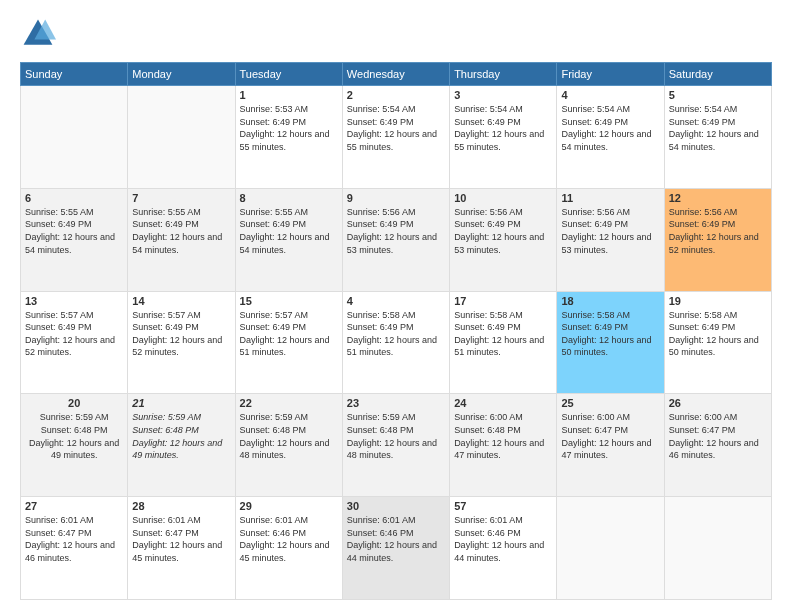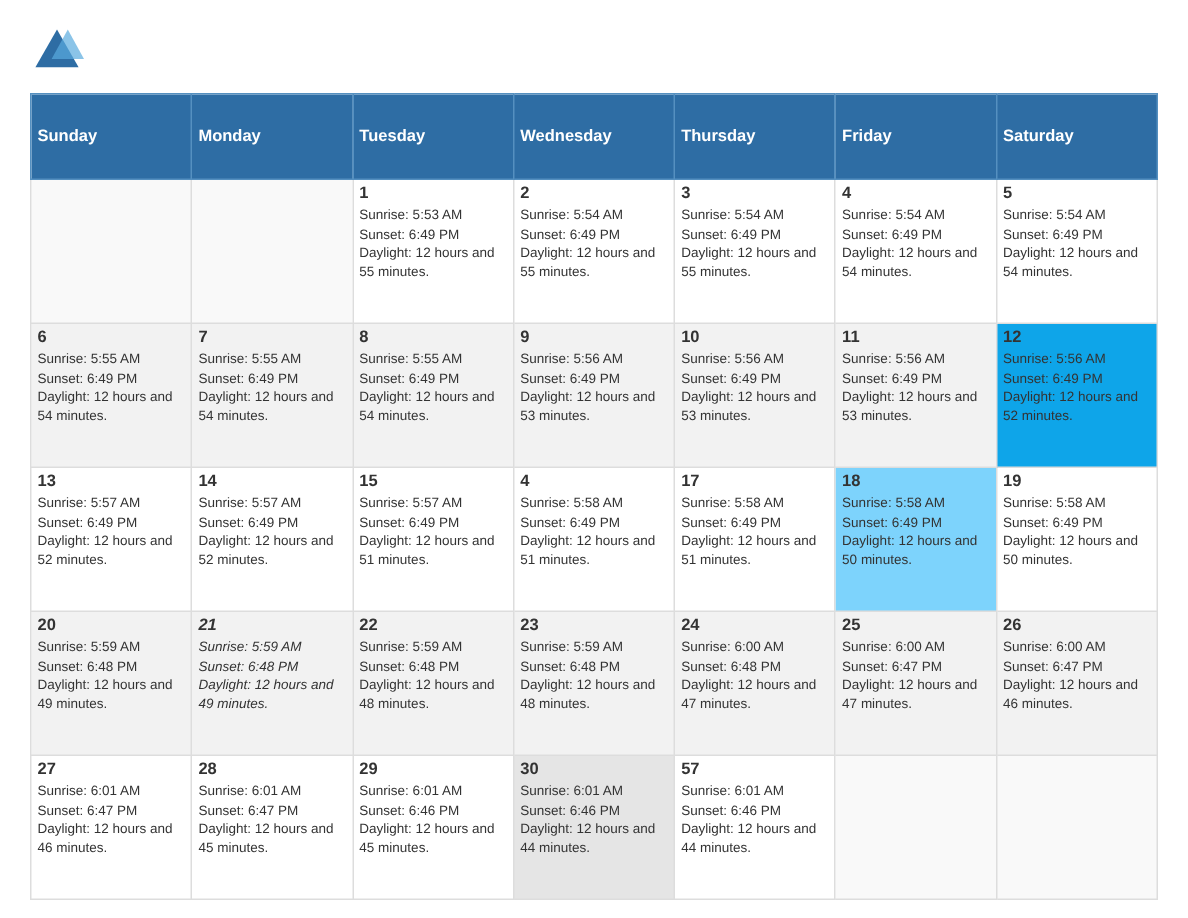--- a/index.html
+++ b/index.html
@@ -64,22 +64,22 @@
       flex: 1;
       border: 1px solid #ccc;
       border-collapse: collapse;
       width: 100%;
       table-layout: fixed;
     }
     .calendar th {
       background: #2e6da4;
       color: #fff;
       font-size: 11px;
-      font-weight: bold;
-      padding: 22px 4px;
+      font-weight: normal;
+      padding: 5px 4px;
       text-align: left;
       border: 1px solid #5590c0;
     }
     .calendar td {
       vertical-align: top;
       font-size: 9.5px;
       color: #333;
       padding: 3px 4px;
       border: 1px solid #ddd;
       height: 80px;
@@ -185,21 +185,21 @@
             <div class="day-info">Sunrise: 5:56 AM<br>Sunset: 6:49 PM<br>Daylight: 12 hours and 53 minutes.</div>
           </td>
           <td style="background-color: rgb(242, 242, 242);">
             <span class="day-num">10</span>
             <div class="day-info">Sunrise: 5:56 AM<br>Sunset: 6:49 PM<br>Daylight: 12 hours and 53 minutes.</div>
           </td>
           <td style="background-color: rgb(242, 242, 242); margin-left: 12px;">
             <span class="day-num">11</span>
             <div class="day-info">Sunrise: 5:56 AM<br>Sunset: 6:49 PM<br>Daylight: 12 hours and 53 minutes.</div>
           </td>
-          <td style="background-color: #0ea5e9;">
+          <td style="background-color: #fdba74;">
             <span class="day-num">12</span>
             <div class="day-info">Sunrise: 5:56 AM<br>Sunset: 6:49 PM<br>Daylight: 12 hours and 52 minutes.</div>
           </td>
         </tr>
         <tr>
           <td style="background-color: rgb(255, 255, 255);">
             <span class="day-num">13</span>
             <div class="day-info">Sunrise: 5:57 AM<br>Sunset: 6:49 PM<br>Daylight: 12 hours and 52 minutes.</div>
           </td>
           <td style="background-color: rgb(255, 255, 255);">
@@ -221,21 +221,21 @@
           <td style="background-color: #7dd3fc;">
             <span class="day-num">18</span>
             <div class="day-info">Sunrise: 5:58 AM<br>Sunset: 6:49 PM<br>Daylight: 12 hours and 50 minutes.</div>
           </td>
           <td style="background-color: rgb(255, 255, 255); margin-top: 10px;">
             <span class="day-num">19</span>
             <div class="day-info">Sunrise: 5:58 AM<br>Sunset: 6:49 PM<br>Daylight: 12 hours and 50 minutes.</div>
           </td>
         </tr>
         <tr>
-          <td style="background-color: rgb(242, 242, 242);">
+          <td style="background-color: rgb(242, 242, 242); text-align: center;">
             <span class="day-num">20</span>
             <div class="day-info">Sunrise: 5:59 AM<br>Sunset: 6:48 PM<br>Daylight: 12 hours and 49 minutes.</div>
           </td>
           <td style="background-color: rgb(242, 242, 242); font-style: italic;">
             <span class="day-num">21</span>
             <div class="day-info">Sunrise: 5:59 AM<br>Sunset: 6:48 PM<br>Daylight: 12 hours and 49 minutes.</div>
           </td>
           <td style="background-color: rgb(242, 242, 242);">
             <span class="day-num">22</span>
             <div class="day-info">Sunrise: 5:59 AM<br>Sunset: 6:48 PM<br>Daylight: 12 hours and 48 minutes.</div>

